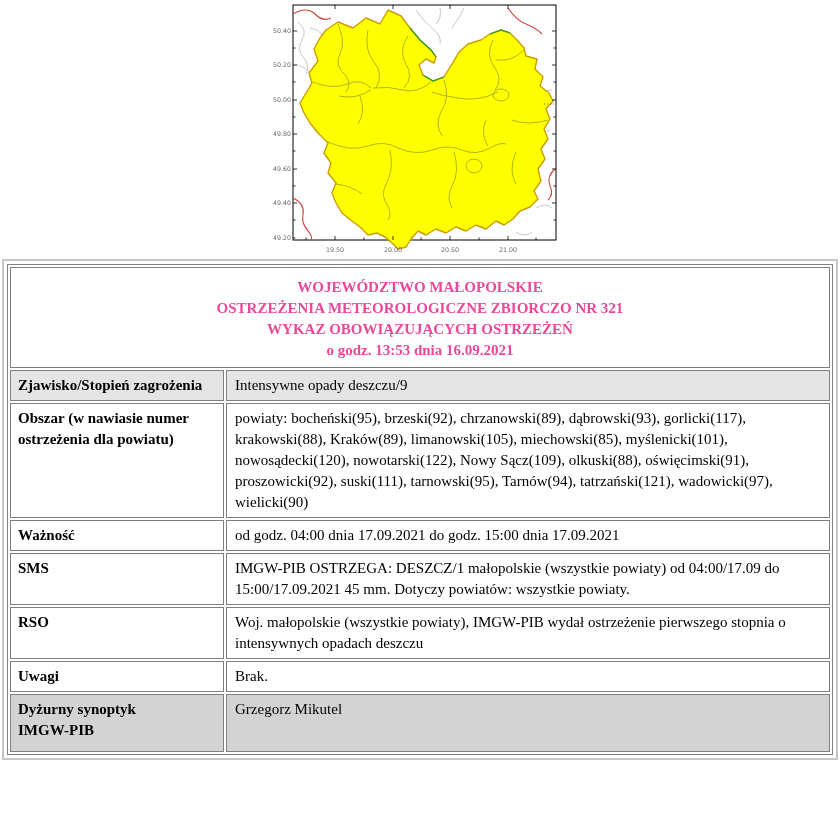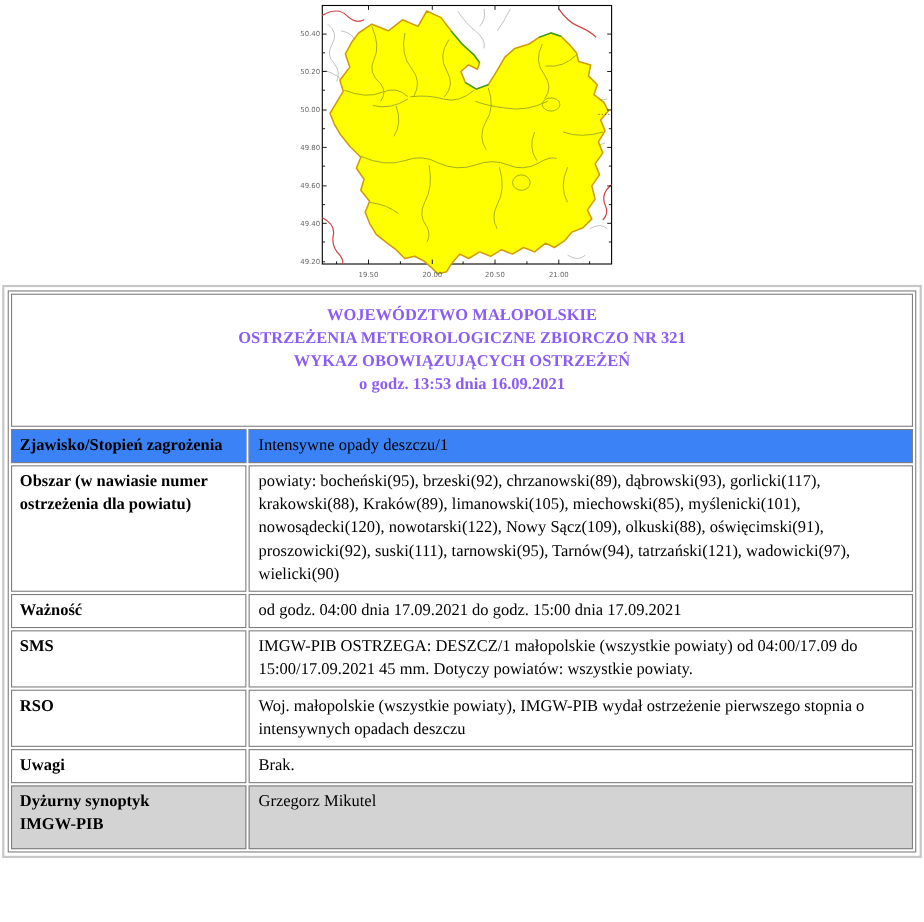--- a/index.html
+++ b/index.html
@@ -6,24 +6,24 @@
   .page{width:840px;height:838px;overflow:hidden;background:#fff;font-family:"Liberation Serif", serif;color:#000;}
   
   .map-section{height:258px;position:relative;}
   .map-svg{display:block;margin-left:268px;}
   .axis-label{font-family:"DejaVu Sans", sans-serif;font-size:6.3px;fill:#666;}
   
   .report{margin:1px 2px 2px 2px;border:2px solid #c6c6c6;padding:3px;background:#fff;}
   table.warning-table{width:100%;border-collapse:separate;border-spacing:2px;border:1px solid #7f7f7f;background:#fff;}
   table.warning-table td{border:1px solid #7f7f7f;vertical-align:top;font-size:15px;line-height:21px;background:#fff;}
   .col-label{width:214px;}
-  td.header-cell{text-align:center;color:#8b5cf6;font-weight:bold;font-size:19px;line-height:27px;padding:9px 4px 26px 4px;}
+  td.header-cell{text-align:center;color:#ec4899;font-weight:bold;font-size:19px;line-height:27px;padding:9px 4px 6px 4px;}
   td.label-cell{font-weight:bold;padding:4px 7px;}
   td.value-cell{padding:4px 8px;}
-  tr.row-yellow td{background:#3b82f6;}
+  tr.row-yellow td{background:#e5e5e5;}
   tr.row-gray td{background:#d3d3d3;padding-bottom:10px;}
   .lbl-line{display:block;}
 </style>
 </head>
 <body>
 
 <div class="page">
 
   <div class="map-section">
     <svg class="map-svg" width="300" height="258" viewBox="0 0 300 258" xmlns="http://www.w3.org/2000/svg">
@@ -131,21 +131,21 @@
           <td colspan="2" class="header-cell">
             <div>WOJEWÓDZTWO MAŁOPOLSKIE</div>
             <div>OSTRZEŻENIA METEOROLOGICZNE ZBIORCZO NR 321</div>
             <div>WYKAZ OBOWIĄZUJĄCYCH OSTRZEŻEŃ</div>
             <div>o godz. 13:53 dnia 16.09.2021</div>
           </td>
         </tr>
 
         <tr class="row-yellow">
           <td class="label-cell">Zjawisko/Stopień zagrożenia</td>
-          <td class="value-cell">Intensywne opady deszczu/1</td>
+          <td class="value-cell">Intensywne opady deszczu/9</td>
         </tr>
 
         <tr>
           <td class="label-cell">Obszar (w nawiasie numer ostrzeżenia dla powiatu)</td>
           <td class="value-cell">powiaty: bocheński(95), brzeski(92), chrzanowski(89), dąbrowski(93), gorlicki(117), krakowski(88), Kraków(89), limanowski(105), miechowski(85), myślenicki(101), nowosądecki(120), nowotarski(122), Nowy Sącz(109), olkuski(88), oświęcimski(91), proszowicki(92), suski(111), tarnowski(95), Tarnów(94), tatrzański(121), wadowicki(97), wielicki(90)</td>
         </tr>
 
         <tr>
           <td class="label-cell">Ważność</td>
           <td class="value-cell">od godz. 04:00 dnia 17.09.2021 do godz. 15:00 dnia 17.09.2021</td>

